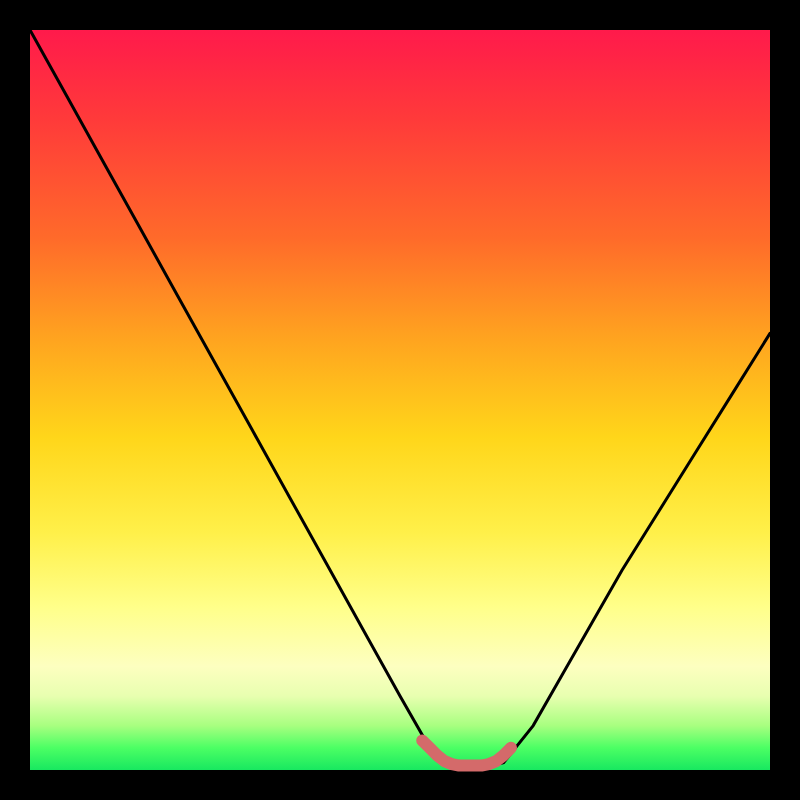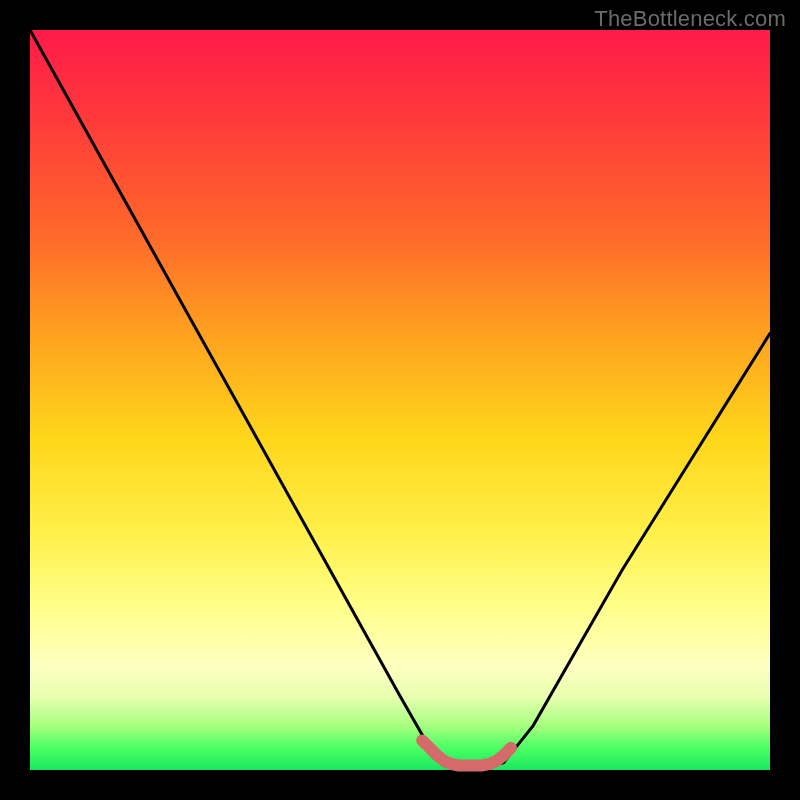--- a/index.html
+++ b/index.html
@@ -54,21 +54,20 @@
     width: 740px;
     height: 740px;
     overflow: visible;
   }
 </style>
 </head>
 <body>
 
 <div class="frame">
 
-  <div class="attribution">TheBottleneck.com</div>
 
   <div class="plot">
     <svg class="curve" viewBox="0 0 740 740" preserveAspectRatio="none">
       <path fill="none" stroke="#000" stroke-width="3" stroke-linecap="round" d="M0.0 0.0 L37.0 66.6 L74.0 133.2 L111.0 199.8 L148.0 266.4 L185.0 333.0 L222.0 399.6 L259.0 466.2 L296.0 532.8 L333.0 599.4 L370.0 666.0 L399.6 717.8 L414.4 732.6 L429.2 736.3 L444.0 736.3 L458.8 736.3 L473.6 732.6 L503.2 695.6 L532.8 643.8 L562.4 592.0 L592.0 540.2 L629.0 481.0 L666.0 421.8 L703.0 362.6 L740.0 303.4"></path>
       <path fill="none" stroke="#d46a6a" stroke-width="12" stroke-linecap="round" stroke-linejoin="round" d="M392.2 710.4 L399.6 717.8 L407.0 725.2 L414.4 731.1 L421.8 734.1 L429.2 735.6 L436.6 735.6 L444.0 735.6 L451.4 735.6 L458.8 734.1 L466.2 731.1 L473.6 725.2 L481.0 717.8"></path>
     </svg>
   </div>
 
 </div>
 

